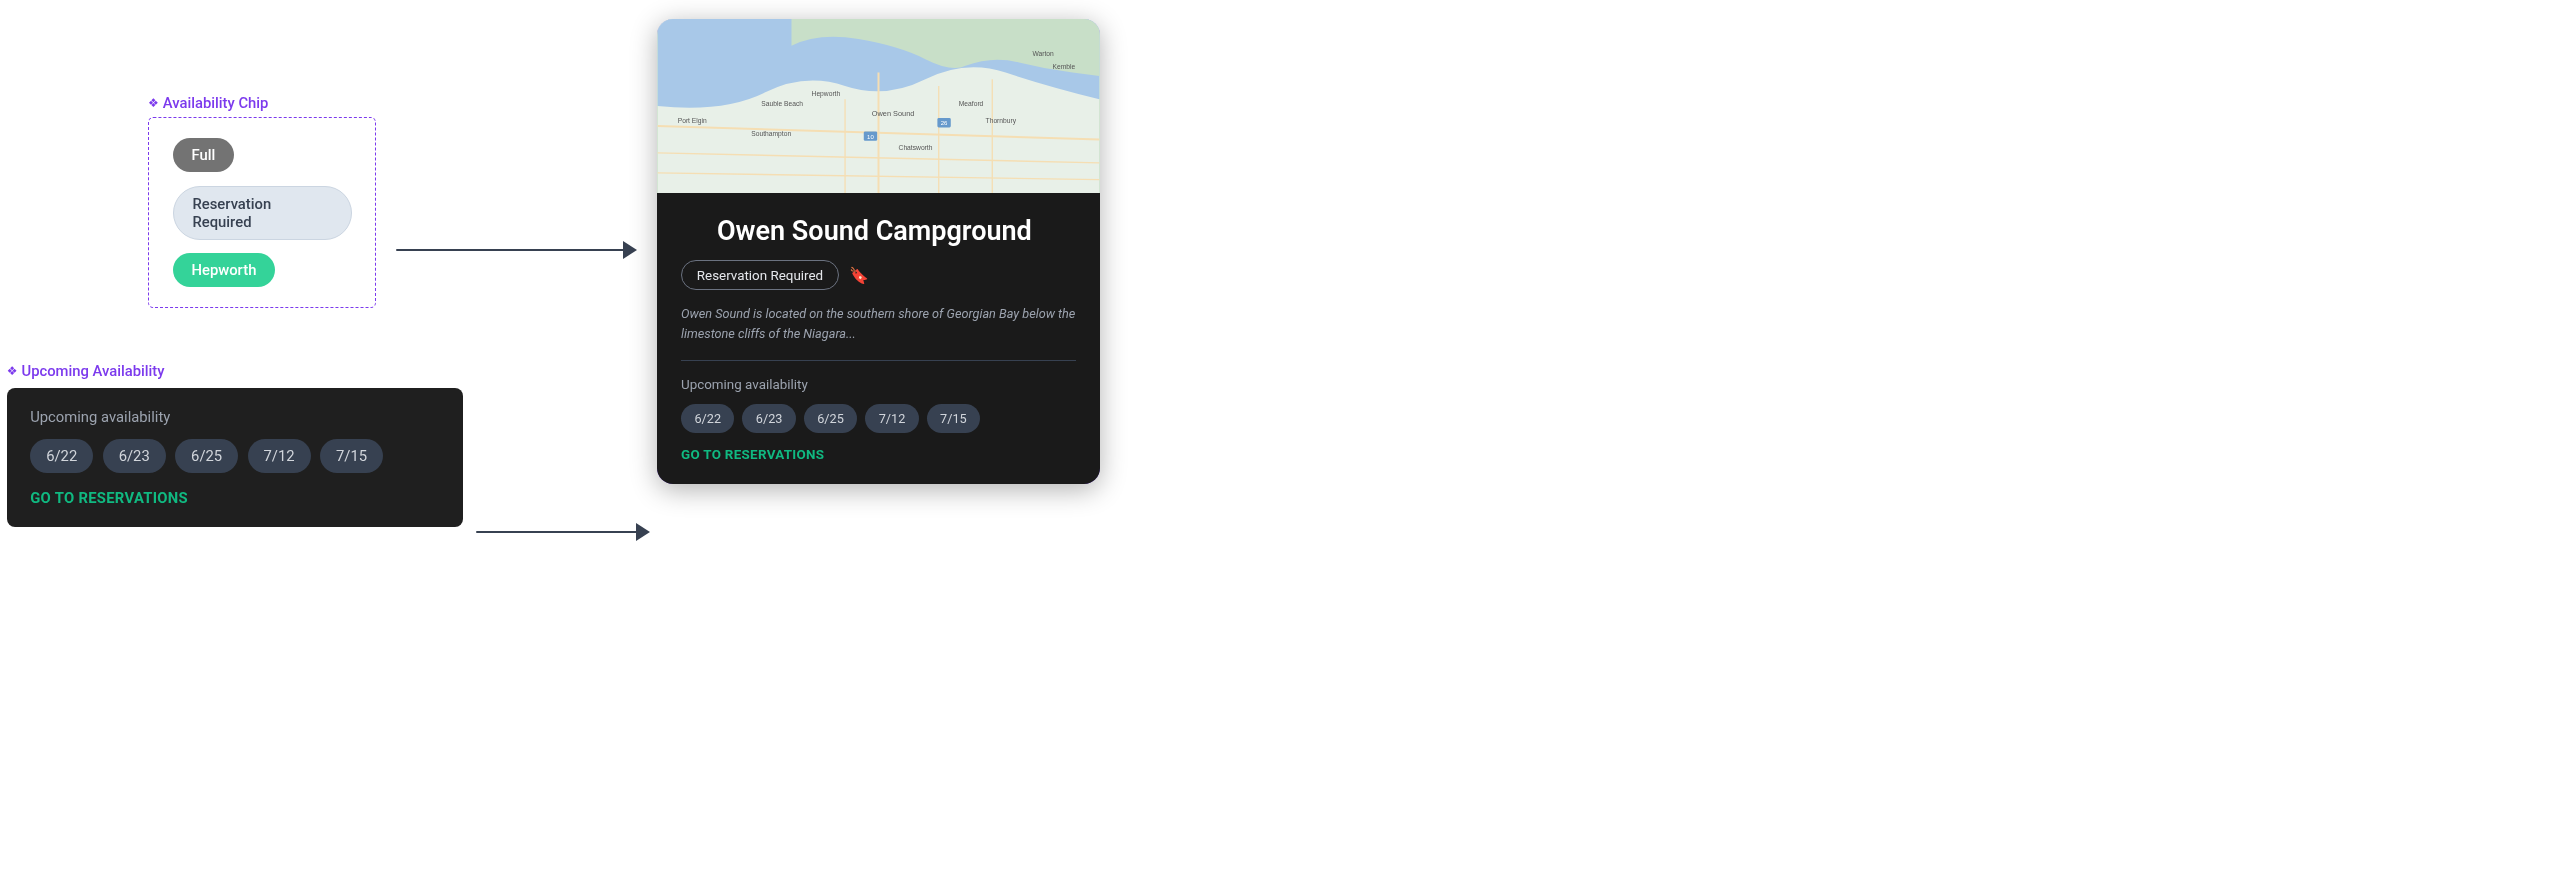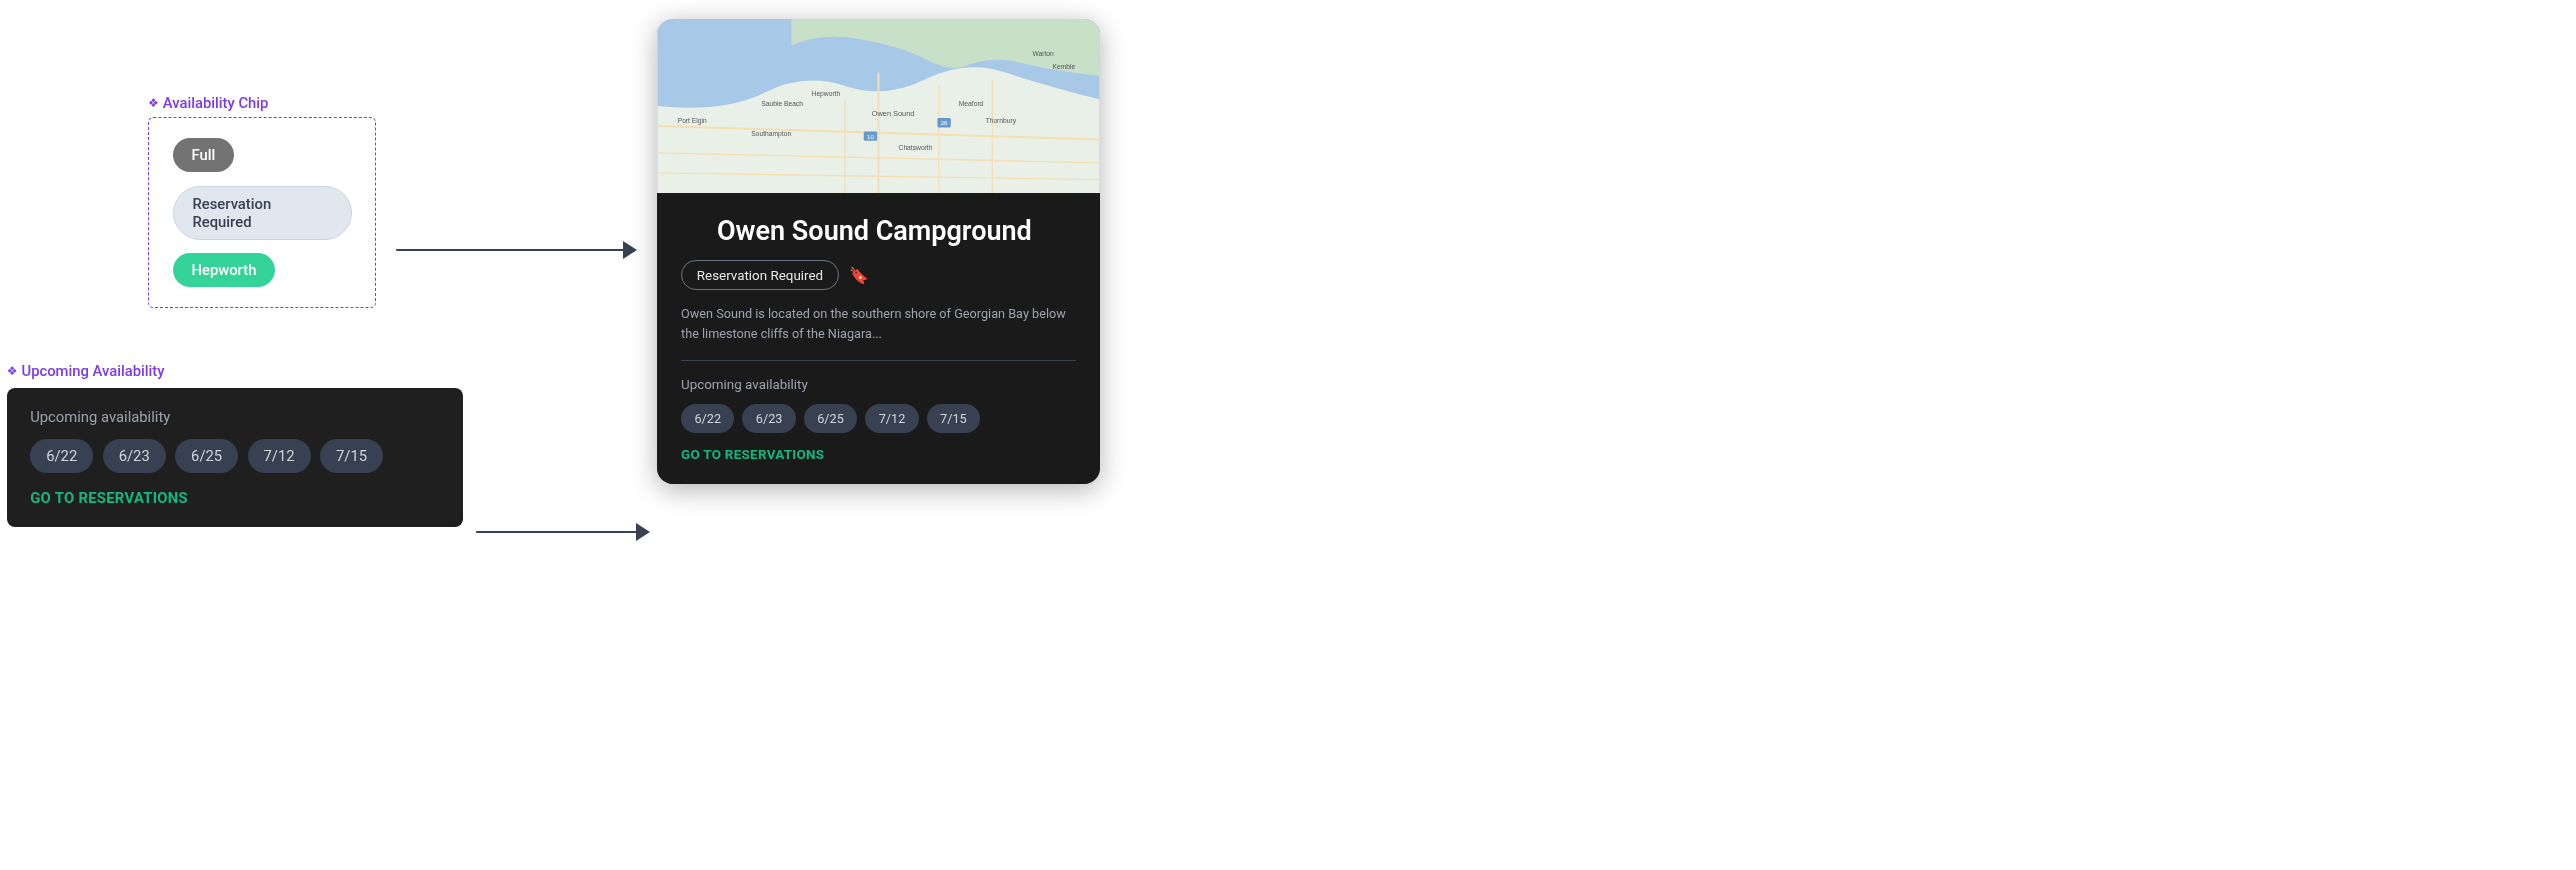--- a/index.html
+++ b/index.html
@@ -208,20 +208,21 @@
     .bookmark-icon {
       color: #e5e7eb;
       font-size: 16px;
     }
 
     .description {
       color: #9ca3af;
       font-size: 12.7px;
       line-height: 1.6;
       margin-bottom: 16px;
+      font-style: italic;
     }
 
     .divider {
       border: none;
       border-top: 0.7px solid #374151;
       margin-bottom: 16px;
     }
 
     .upcoming-card-title-right {
       color: #9ca3af;

